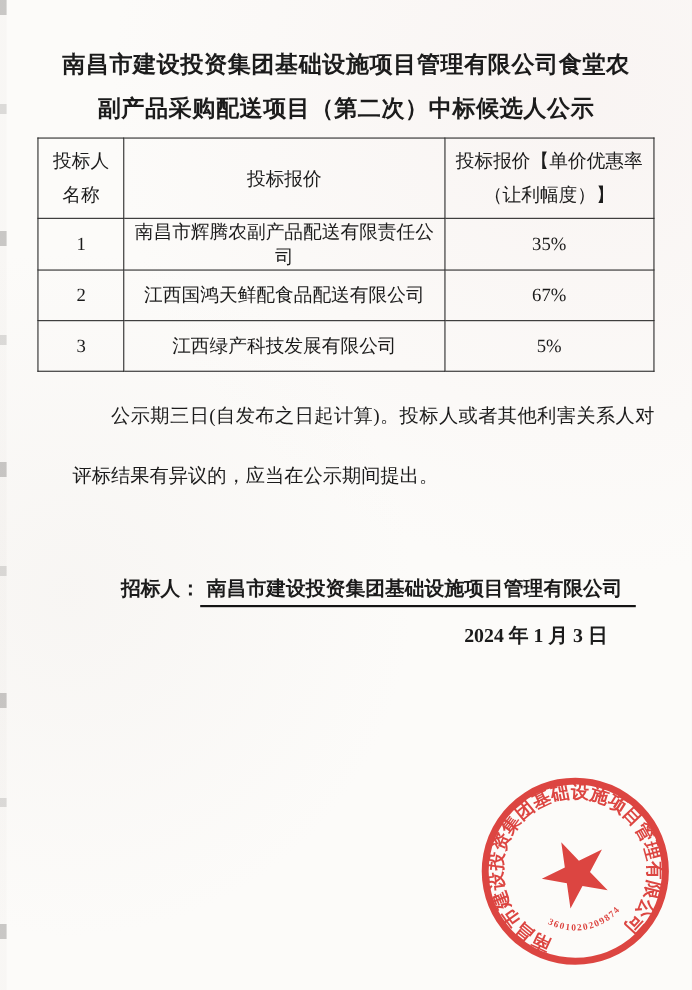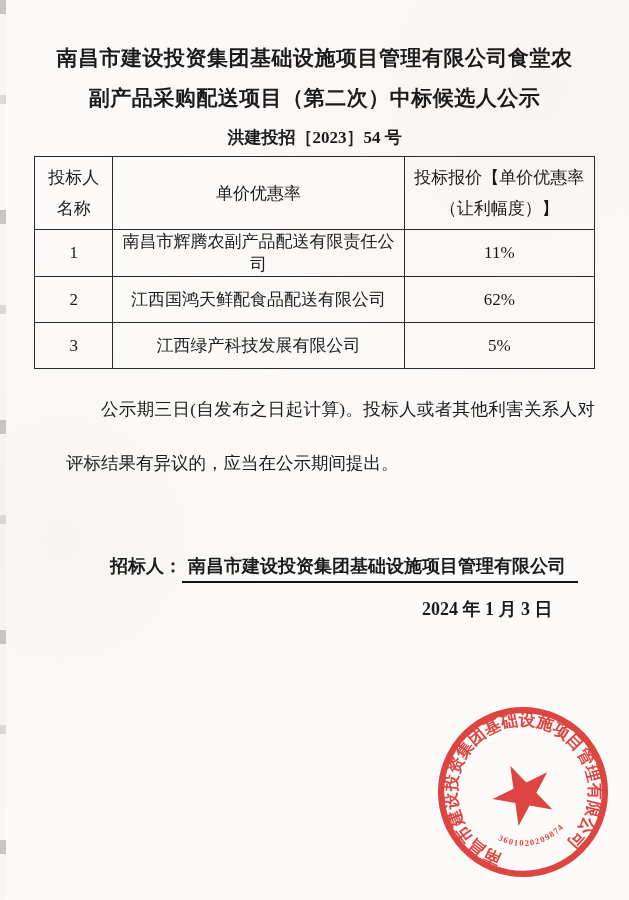--- a/index.html
+++ b/index.html
@@ -101,41 +101,40 @@
   .seal text { font-family:"Liberation Serif","DejaVu Serif",serif; }
 </style>
 </head>
 <body>
 
 <div class="page">
   <div class="scan-edge"></div>
 
   <h1 class="title">南昌市建设投资集团基础设施项目管理有限公司食堂农副产品采购配送项目（第二次）中标候选人公示</h1>
 
-  <div class="docnum">洪建投招［2023］54 号</div>
 
 
   <table class="bids">
     <thead>
       <tr>
         <th class="c1">投标人名称</th>
-        <th class="c2">单价优惠率</th>
+        <th class="c2">投标报价</th>
         <th class="c3">投标报价【单价优惠率（让利幅度）】</th>
       </tr>
     </thead>
     <tbody>
       <tr>
         <td>1</td>
         <td>南昌市辉腾农副产品配送有限责任公司</td>
-        <td>11%</td>
+        <td>35%</td>
       </tr>
       <tr>
         <td>2</td>
         <td>江西国鸿天鲜配食品配送有限公司</td>
-        <td>62%</td>
+        <td>67%</td>
       </tr>
       <tr>
         <td>3</td>
         <td>江西绿产科技发展有限公司</td>
         <td>5%</td>
       </tr>
     </tbody>
   </table>
 
   <p class="notice">公示期三日(自发布之日起计算)。投标人或者其他利害关系人对评标结果有异议的，应当在公示期间提出。</p>

